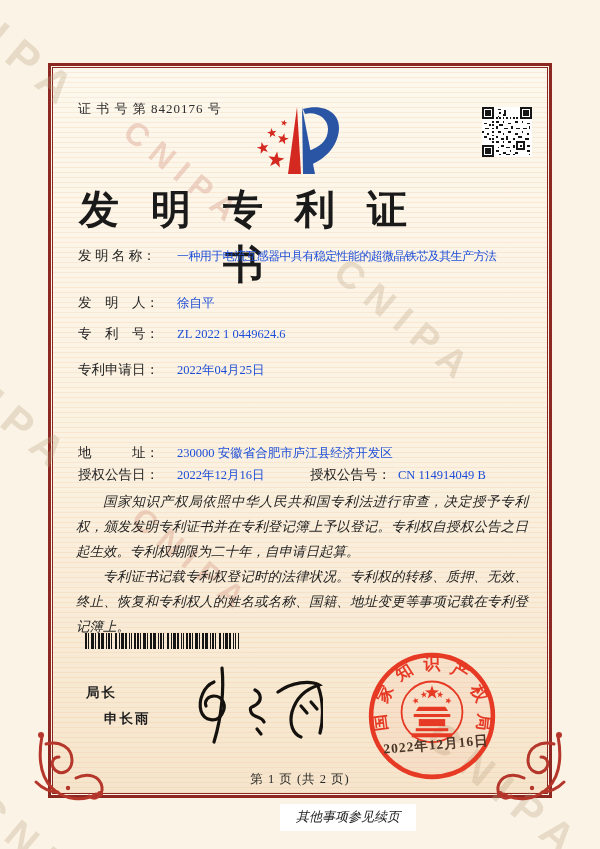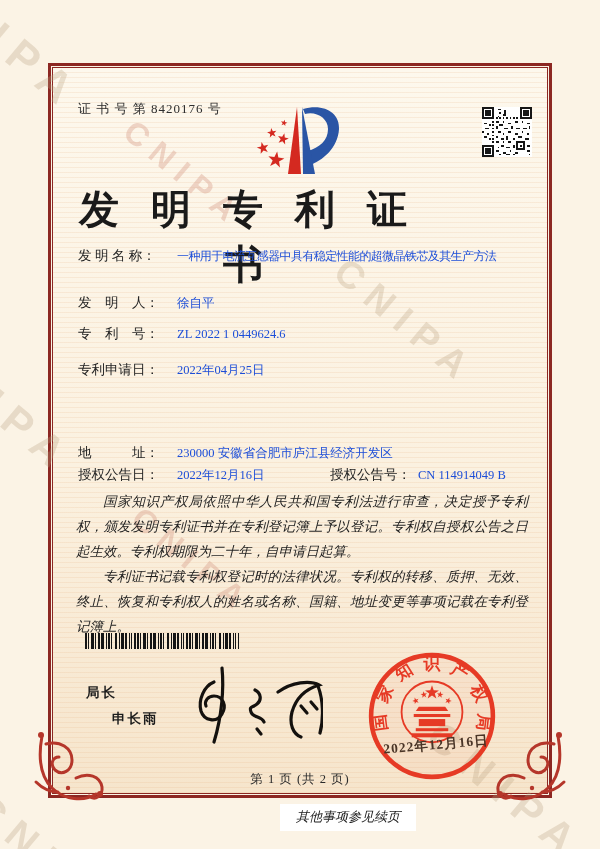--- a/index.html
+++ b/index.html
@@ -19,21 +19,21 @@
   .wm.pink{color:rgba(215,158,138,0.40);}
   
   .abs{position:absolute;z-index:2;}
   .cert-no{left:78px;top:100px;font-size:13px;color:#2d2d2d;letter-spacing:1px;}
   .title{left:48px;width:401px;top:182px;text-align:center;font-size:40px;
          letter-spacing:11px;font-weight:600;color:#1a1a1a;}
   .row{left:78px;width:462px;font-size:13.5px;white-space:nowrap;}
   .row .lbl{display:inline-block;width:92px;white-space:pre;color:#242424;}
   .row .val{font-weight:normal;margin-left:7px;color:#1d4ed8;font-size:12.5px;text-align:right;}
   .row.r1 .val{font-size:12px;letter-spacing:-0.6px;}
-  .row .f2{position:absolute;left:232px;top:0;margin-left:20px;}
+  .row .f2{position:absolute;left:232px;top:0;}
   .paras{left:76px;top:489px;width:452px;font-size:13.5px;line-height:25px;
          text-align:justify;font-style:italic;color:#1e1e1e;z-index:2;position:absolute;}
   .paras p{margin:0;text-indent:2em;}
   .signer{font-family:"Liberation Sans","DejaVu Sans",sans-serif;font-weight:600;
           font-size:13.5px;color:#1c1c1c;letter-spacing:2px;}
   .seal-date{left:360px;top:736px;width:152px;text-align:center;transform:rotate(-5deg);
           font-weight:bold;font-size:13.5px;color:#4a3527;letter-spacing:1px;z-index:4;}
   .page-info{left:48px;width:504px;top:771px;text-align:center;font-size:12.5px;color:#2a2a2a;letter-spacing:1px;}
   .footer-note{left:50%;top:804px;transform:translateX(-50%);background:#ffffff;
           padding:4px 16px 5px;font-size:13px;font-style:italic;color:#222;white-space:nowrap;z-index:2;position:absolute;margin-left:48px;}
@@ -121,21 +121,21 @@
   <div class="paras">
     <p>国家知识产权局依照中华人民共和国专利法进行审查，决定授予专利权，颁发发明专利证书并在专利登记簿上予以登记。专利权自授权公告之日起生效。专利权期限为二十年，自申请日起算。</p>
     <p>专利证书记载专利权登记时的法律状况。专利权的转移、质押、无效、终止、恢复和专利权人的姓名或名称、国籍、地址变更等事项记载在专利登记簿上。</p>
   </div>
 
   <svg class="abs" style="left:85px;top:633px;" width="154" height="16" viewBox="0 0 154 16" shape-rendering="crispEdges">
     <line x1="0" y1="8" x2="154" y2="8" stroke="#151515" stroke-width="16" stroke-dasharray="2 1 1 2 3 1 1 2 2 1 3 2 1 1 2 1 1 3 2 2 1 1 3 1 2 2 1 1 1 2 2 1"></line>
   </svg>
 
   <div class="abs signer" style="left:86px;top:684px;">局长</div>
-  <div class="abs signer" style="left:86px;top:710px;padding-left:26px;">申长雨</div>
+  <div class="abs signer" style="left:78px;top:710px;padding-left:26px;">申长雨</div>
 
   <svg class="abs" style="left:178px;top:656px;" width="145" height="90" viewBox="0 0 145 90">
     <g fill="none" stroke="#14110e" stroke-width="3.2" stroke-linecap="round">
       <path d="M36,26 C26,30 20,44 23,55 C26,65 39,67 44,58 C49,50 45,40 36,40 C30,40 26,45 28,50"></path>
       <path d="M44,12 C46,32 44,60 36,86"></path>
       <path d="M77,34 C83,37 84,44 79,48 C74,52 71,50 73,56 C75,62 84,60 86,66"></path>
       <path d="M79,73 l4,5"></path>
       <path d="M100,36 C114,26 132,24 141,29 C128,33 118,42 114,56 C111,68 115,78 123,81"></path>
       <path d="M140,30 C145,43 146,62 142,77"></path>
       <path d="M123,50 l6,7"></path>

